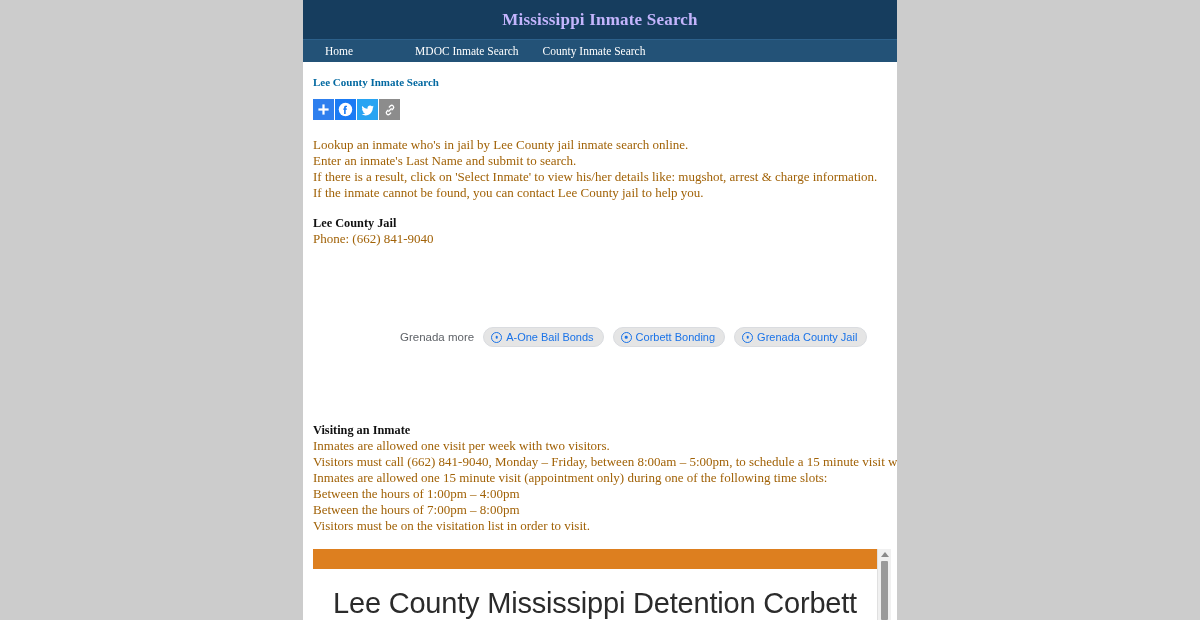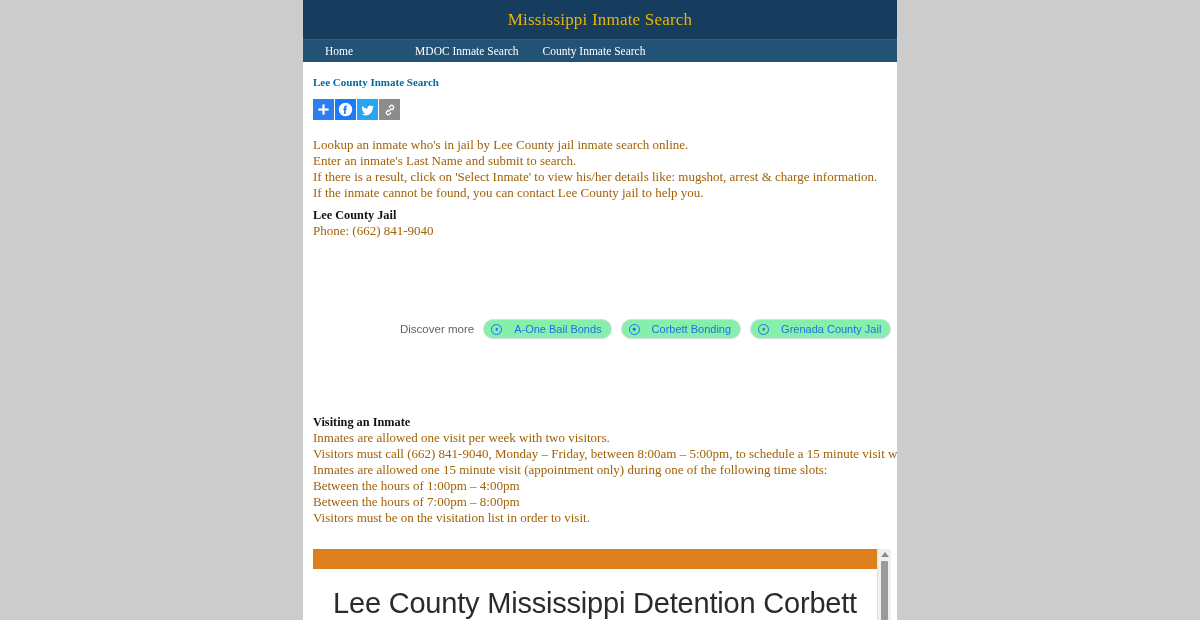--- a/index.html
+++ b/index.html
@@ -27,23 +27,23 @@
 
   
   .masthead {
     height: 39px;
     background: #163d5e;
     display: flex;
     align-items: center;
     justify-content: center;
   }
   .masthead-title {
-    color: #eab308;
+    color: #c4b5fd;
     font-size: 17px;
-    font-weight: normal;
+    font-weight: bold;
     letter-spacing: .2px;
     font-family: "Liberation Serif", "DejaVu Serif", serif;
   }
 
   
   .navbar {
     height: 22px;
     background: #235277;
     border-top: 1px solid #2c608a;
     display: flex;
@@ -100,21 +100,21 @@
   }
   .body-line {
     font-size: 13px;
     color: #a16207;
     line-height: 16px;
     margin: 0 0 0 0;
     padding: 0 0 0 0;
     white-space: nowrap;
   }
   .body-line + .body-line { margin-top: 0px; }
-  .jail-block { margin-top: 6px; }
+  .jail-block { margin-top: 14px; }
   .jail-name {
     font-size: 12.3px;
     font-weight: bold;
     color: #111111;
     line-height: 16px;
     white-space: nowrap;
   }
 
   
   .ad-slot {
@@ -131,25 +131,25 @@
     font-family: "Liberation Sans", "DejaVu Sans", sans-serif;
   }
   .discover-label {
     font-size: 11.5px;
     color: #5f6368;
     white-space: nowrap;
   }
   .chip {
     display: inline-flex;
     align-items: center;
-    gap: 12px;
+    gap: 4px;
     border: 1px solid #dadce0;
     border-radius: 999px;
     padding: 3px 9px 3px 7px;
-    background: #86efac;
+    background: #e5e5e5;
     color: #1a73e8;
     font-size: 11px;
     white-space: nowrap;
     cursor: pointer;
   }
   .chip-icon {
     width: 9px;
     height: 9px;
     border: 1.3px solid #1a73e8;
     border-radius: 50%;
@@ -293,21 +293,21 @@
       <div class="body-line">If the inmate cannot be found, you can contact Lee County jail to help you.</div>
     </div>
 
     <div class="jail-block">
       <div class="jail-name">Lee County Jail</div>
       <div class="body-line">Phone: (662) 841-9040</div>
     </div>
 
     <div class="ad-slot">
       <div class="discover">
-        <span class="discover-label">Discover more</span>
+        <span class="discover-label">Grenada more</span>
         <span class="chip">
           <span class="chip-icon"></span>
           <span>A-One Bail Bonds</span>
         </span>
         <span class="chip">
           <span class="chip-icon"></span>
           <span>Corbett Bonding</span>
         </span>
         <span class="chip">
           <span class="chip-icon"></span>

